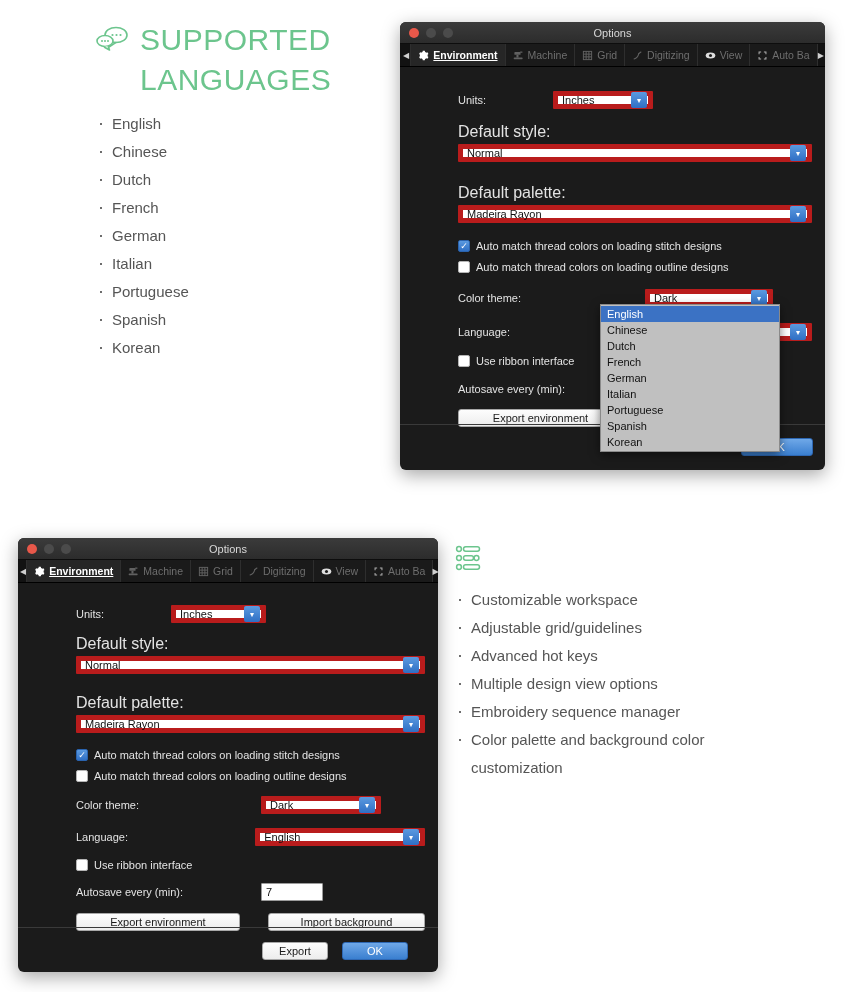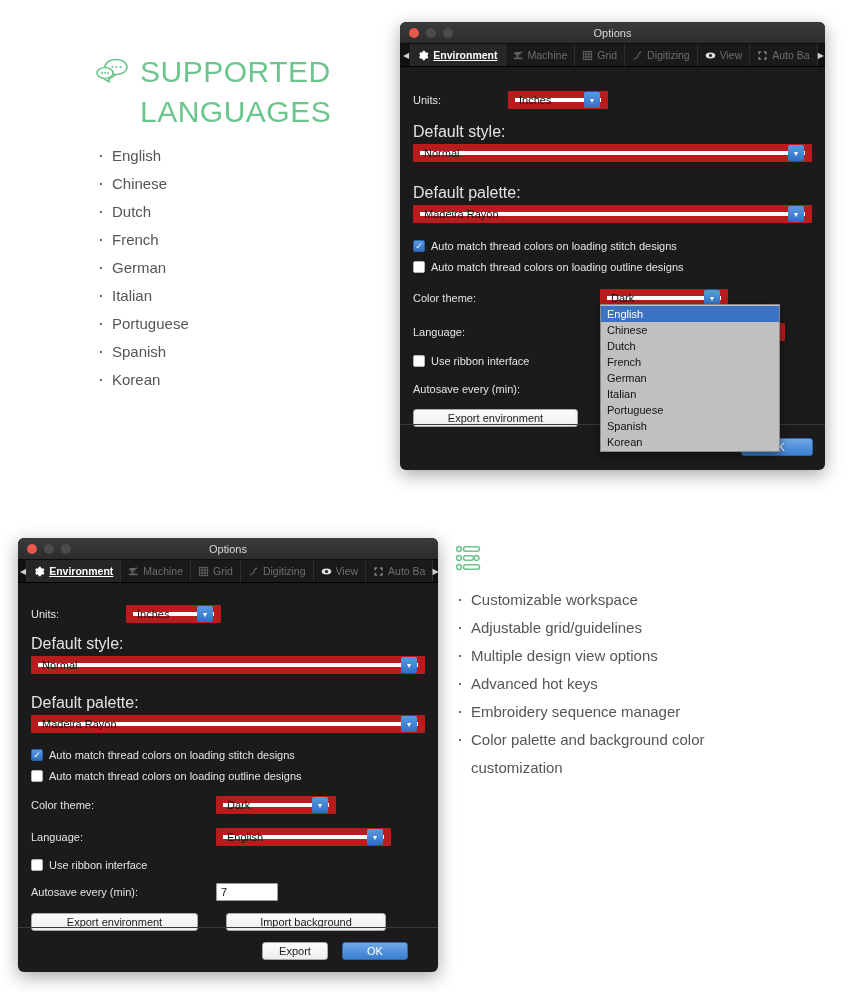--- a/index.html
+++ b/index.html
@@ -92,28 +92,28 @@
     border-left: 1px solid #2e2e2e;
     border-right: 1px solid #2e2e2e;
     margin-right: -1px;
     white-space: nowrap;
     background: #1a1a1a;
   }
   .tab.active { color: #ffffff; font-weight: bold; background: #262626; text-decoration: underline; }
   .tab .ticon { display: inline-block; width: 11px; height: 11px; opacity: .85; }
   .tab.active .ticon { opacity: 1; }
 
-  .win-body { padding: 12px 13px 0 13px; position: relative; }
+  .win-body { padding: 12px 13px 0 13px; position: relative; margin-left: 45px; }
 
   .row { display: flex; align-items: center; margin-bottom: 10px; }
   .lbl { font-size: 11px; color: #e3e3e3; }
 
   .combo {
     background: #ffffff;
-    border: 7px solid #b91c1c;
+    border: 5px solid #b91c1c;
     height: 18px;
     display: flex;
     align-items: center;
     position: relative;
     border-radius: 1px;
   }
   .combo .val {
     color: #111; font-size: 11px; padding-left: 4px; flex: 1;
     overflow: hidden; white-space: nowrap;
   }
@@ -174,21 +174,21 @@
   .dd-item {
     font-size: 11px; color: #111;
     padding: 1px 6px; line-height: 14px;
     white-space: nowrap;
   }
   .dd-item.sel { background: #3b72c4; color: #ffffff; }
 </style>
 </head>
 <body>
 
-<div class="promo" style="left:96px; top:20px; width:290px;margin-top:32px;">
+<div class="promo" style="left:96px; top:20px; width:290px;">
   <div class="promo-head-row">
     <span class="promo-icon">
       <svg width="34" height="26" viewBox="0 0 34 26" fill="none" stroke="#6cc58d" stroke-width="1.6">
         <ellipse cx="20" cy="9" rx="11" ry="7.5"></ellipse>
         <path d="M15 15 L13 21 L20.5 16.2" stroke-linejoin="round" fill="none"></path>
         <circle cx="16.5" cy="9" r="1.1" fill="#6cc58d" stroke="none"></circle>
         <circle cx="20.5" cy="9" r="1.1" fill="#6cc58d" stroke="none"></circle>
         <circle cx="24.5" cy="9" r="1.1" fill="#6cc58d" stroke="none"></circle>
         <ellipse cx="9" cy="15" rx="8" ry="5.5" fill="#ffffff"></ellipse>
         <path d="M12 20 L13.5 24 L8 21" stroke-linejoin="round" fill="#ffffff"></path>
@@ -521,18 +521,18 @@
         <rect x="8.5" y="11.8" width="10" height="4.4" rx="2.2"></rect>
         <circle cx="21.5" cy="14" r="2.4"></circle>
         <circle cx="4" cy="23" r="2.4"></circle>
         <rect x="8.5" y="20.8" width="16" height="4.4" rx="2.2"></rect>
       </svg>
     </span>
   </div>
   <ul class="promo-list">
     <li>Customizable workspace</li>
     <li>Adjustable grid/guidelines</li>
+    <li>Advanced hot keys</li>
     <li>Multiple design view options</li>
-    <li>Advanced hot keys</li>
     <li>Embroidery sequence manager</li>
     <li>Color palette and background color customization</li>
   </ul>
 </div>
 
 </body></html>

